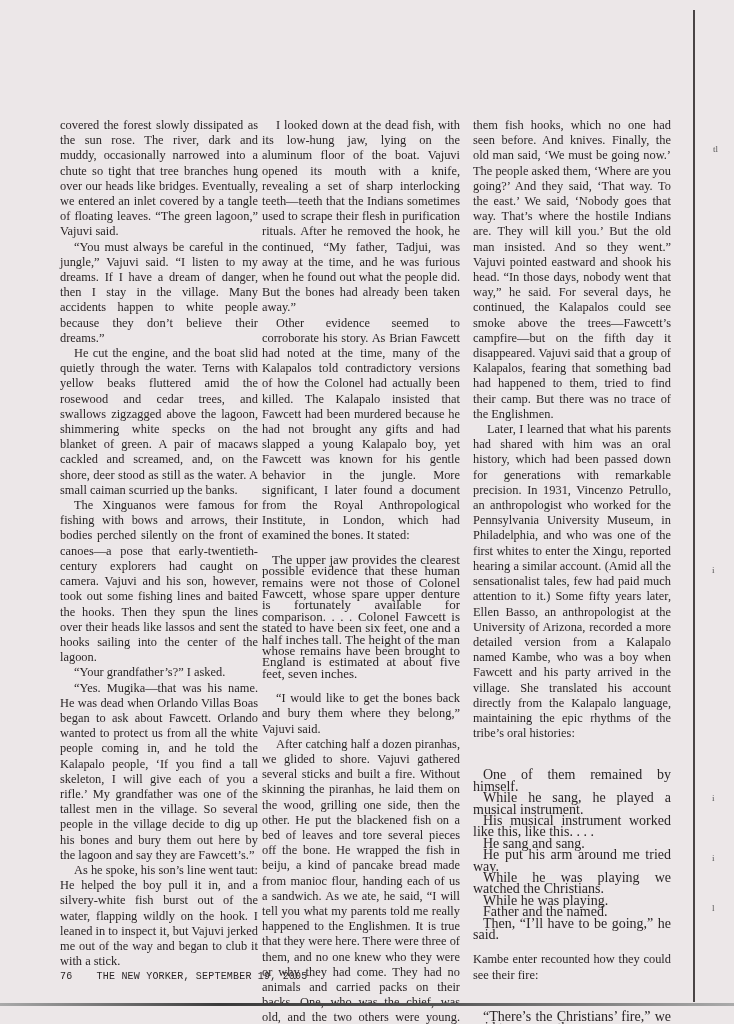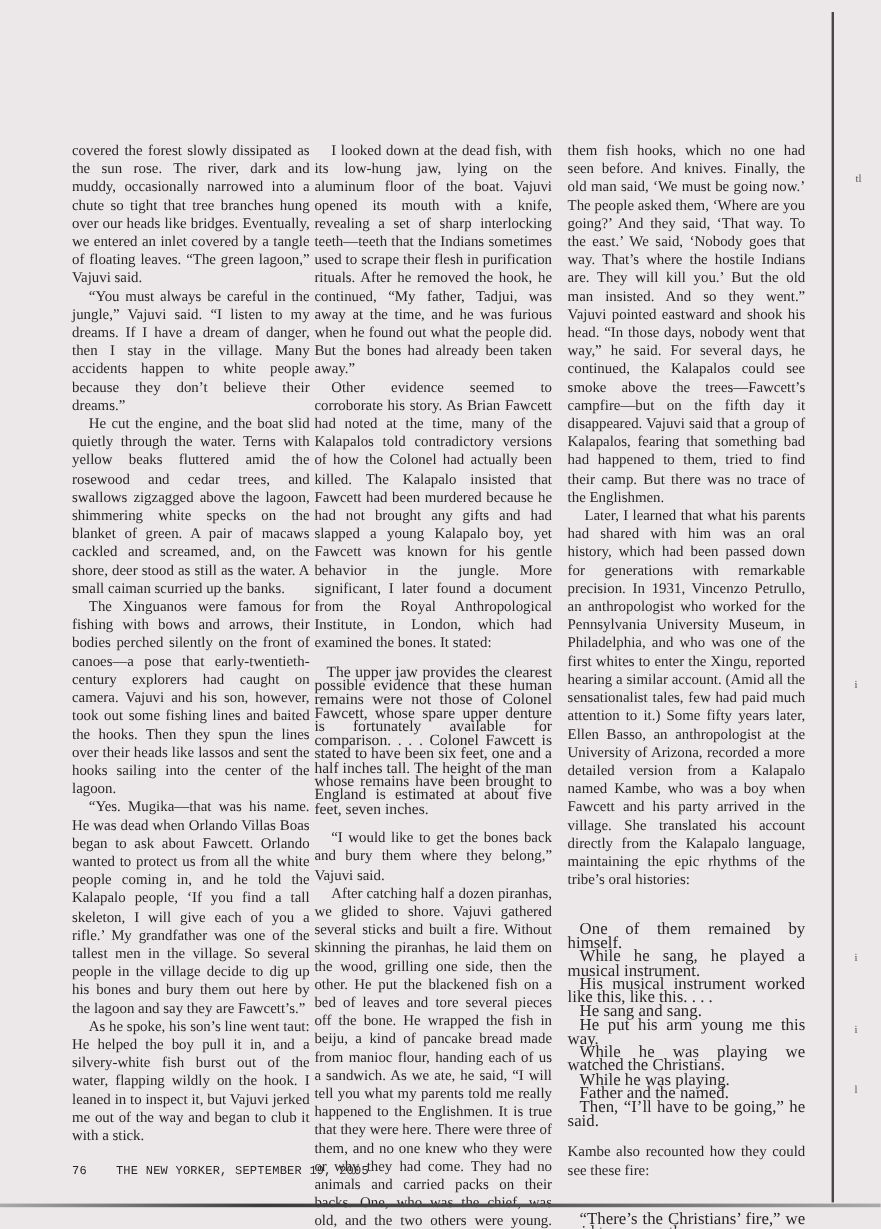--- a/index.html
+++ b/index.html
@@ -23,20 +23,21 @@
 </head>
 <body>
 
 <div class="vline"></div>
 
 <div class="col c1">
     <p class="noind">covered the forest slowly dissipated as the sun rose. The river, dark and muddy, occasionally narrowed into a chute so tight that tree branches hung over our heads like bridges. Eventually, we entered an inlet covered by a tangle of floating leaves. “The green lagoon,” Vajuvi said.</p>
     <p>“You must always be careful in the jungle,” Vajuvi said. “I listen to my dreams. If I have a dream of danger, then I stay in the village. Many accidents happen to white people because they don’t believe their dreams.”</p>
     <p>He cut the engine, and the boat slid quietly through the water. Terns with yellow beaks fluttered amid the rosewood and cedar trees, and swallows zigzagged above the lagoon, shimmering white specks on the blanket of green. A pair of macaws cackled and screamed, and, on the shore, deer stood as still as the water. A small caiman scurried up the banks.</p>
     <p>The Xinguanos were famous for fishing with bows and arrows, their bodies perched silently on the front of canoes—a pose that early-twentieth-century explorers had caught on camera. Vajuvi and his son, however, took out some fishing lines and baited the hooks. Then they spun the lines over their heads like lassos and sent the hooks sailing into the center of the lagoon.</p>
+    <p>“Your grandfather’s?” I asked.</p>
     <p>“Yes. Mugika—that was his name. He was dead when Orlando Villas Boas began to ask about Fawcett. Orlando wanted to protect us from all the white people coming in, and he told the Kalapalo people, ‘If you find a tall skeleton, I will give each of you a rifle.’ My grandfather was one of the tallest men in the village. So several people in the village decide to dig up his bones and bury them out here by the lagoon and say they are Fawcett’s.”</p>
     <p>As he spoke, his son’s line went taut: He helped the boy pull it in, and a silvery-white fish burst out of the water, flapping wildly on the hook. I leaned in to inspect it, but Vajuvi jerked me out of the way and began to club it with a stick.</p>
   </div>
 
 <div class="col c2">
   <div>
       <p>I looked down at the dead fish, with its low-hung jaw, lying on the aluminum floor of the boat. Vajuvi opened its mouth with a knife, revealing a set of sharp interlocking teeth—teeth that the Indians sometimes used to scrape their flesh in purification rituals. After he removed the hook, he continued, “My father, Tadjui, was away at the time, and he was furious when he found out what the people did. But the bones had already been taken away.”</p>
       <p>Other evidence seemed to corroborate his story. As Brian Fawcett had noted at the time, many of the Kalapalos told contradictory versions of how the Colonel had actually been killed. The Kalapalo insisted that Fawcett had been murdered because he had not brought any gifts and had slapped a young Kalapalo boy, yet Fawcett was known for his gentle behavior in the jungle. More significant, I later found a document from the Royal Anthropological Institute, in London, which had examined the bones. It stated:</p>
     </div>
   <div class="quote">
@@ -51,28 +52,28 @@
 <div class="col c3">
   <div>
       <p class="noind">them fish hooks, which no one had seen before. And knives. Finally, the old man said, ‘We must be going now.’ The people asked them, ‘Where are you going?’ And they said, ‘That way. To the east.’ We said, ‘Nobody goes that way. That’s where the hostile Indians are. They will kill you.’ But the old man insisted. And so they went.” Vajuvi pointed eastward and shook his head. “In those days, nobody went that way,” he said. For several days, he continued, the Kalapalos could see smoke above the trees—Fawcett’s campfire—but on the fifth day it disappeared. Vajuvi said that a group of Kalapalos, fearing that something bad had happened to them, tried to find their camp. But there was no trace of the Englishmen.</p>
       <p>Later, I learned that what his parents had shared with him was an oral history, which had been passed down for generations with remarkable precision. In 1931, Vincenzo Petrullo, an anthropologist who worked for the Pennsylvania University Museum, in Philadelphia, and who was one of the first whites to enter the Xingu, reported hearing a similar account. (Amid all the sensationalist tales, few had paid much attention to it.) Some fifty years later, Ellen Basso, an anthropologist at the University of Arizona, recorded a more detailed version from a Kalapalo named Kambe, who was a boy when Fawcett and his party arrived in the village. She translated his account directly from the Kalapalo language, maintaining the epic rhythms of the tribe’s oral histories:</p>
     </div>
   <div class="poem">
       <p>One of them remained by himself.</p>
       <p>While he sang, he played a musical instrument.</p>
       <p>His musical instrument worked like this, like this. . . .</p>
       <p>He sang and sang.</p>
-      <p>He put his arm young me this way.</p>
+      <p>He put his arm around me tried way.</p>
       <p>While he was playing we watched the Christians.</p>
       <p>While he was playing.</p>
       <p>Father and the named.</p>
       <p>Then, “I’ll have to be going,” he said.</p>
     </div>
   <div>
-      <p class="noind">Kambe also recounted how they could see these fire:</p>
+      <p class="noind">Kambe enter recounted how they could see their fire:</p>
     </div>
   <div class="poem">
       <p>“There’s the Christians’ fire,” we said to one another.</p>
       <p>That was going on as the sun set.</p>
       <p>The following day again, just a little smoke, spread out in the sky.</p>
       <p>The next day as the sun set, again their fire rose up.</p>
       <p>On this day, mbouk, their fire had gone out. . . .</p>
     </div>
 </div>
 

